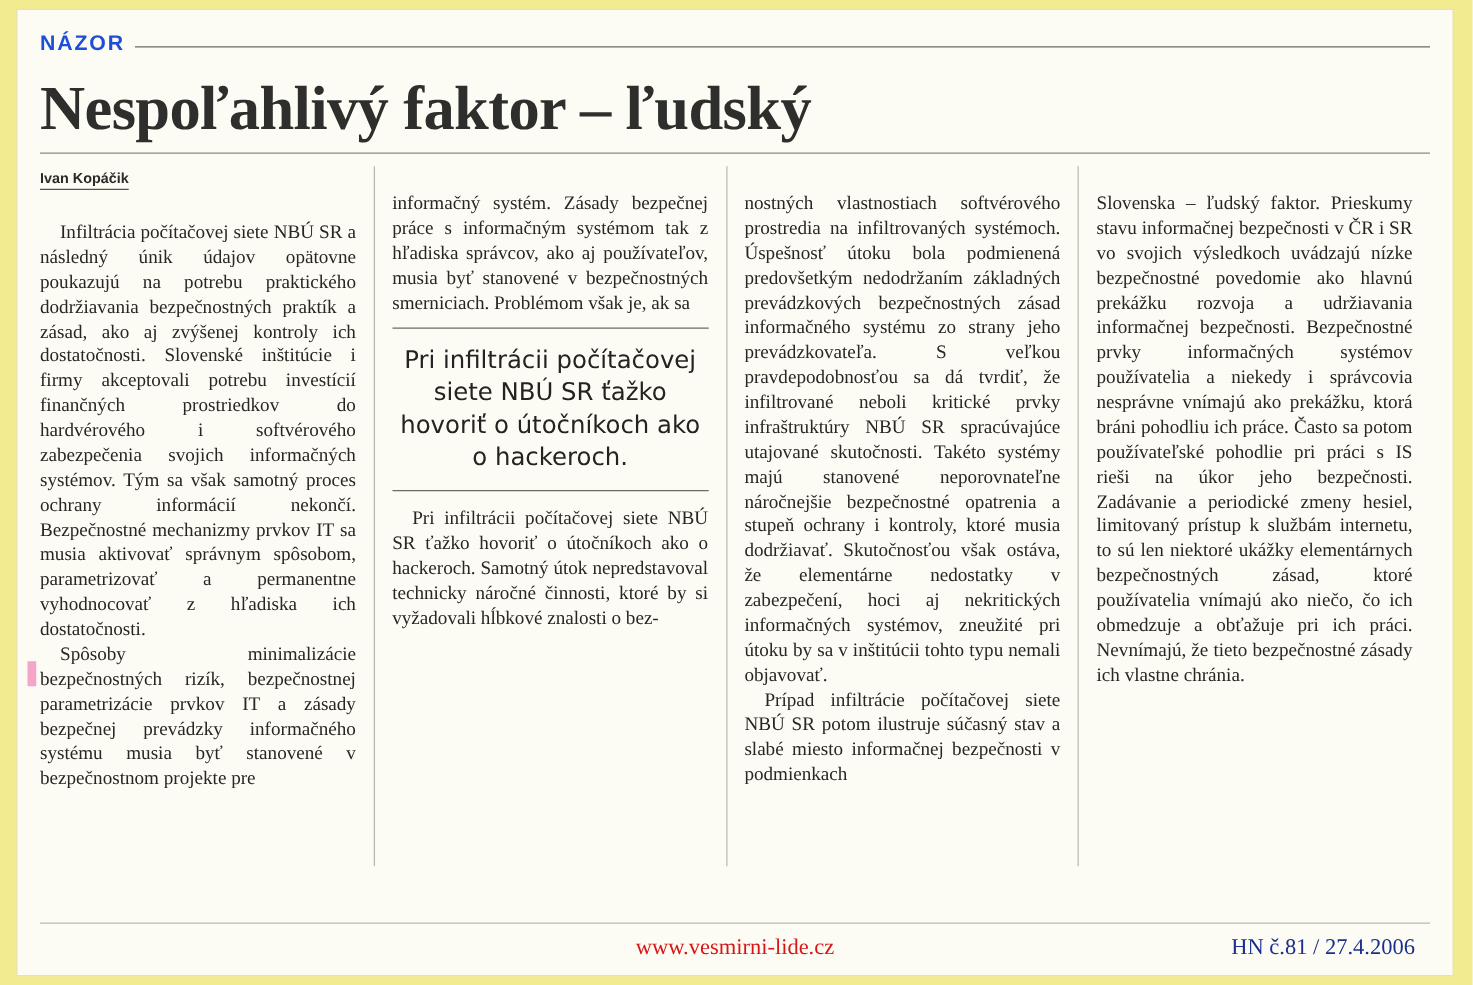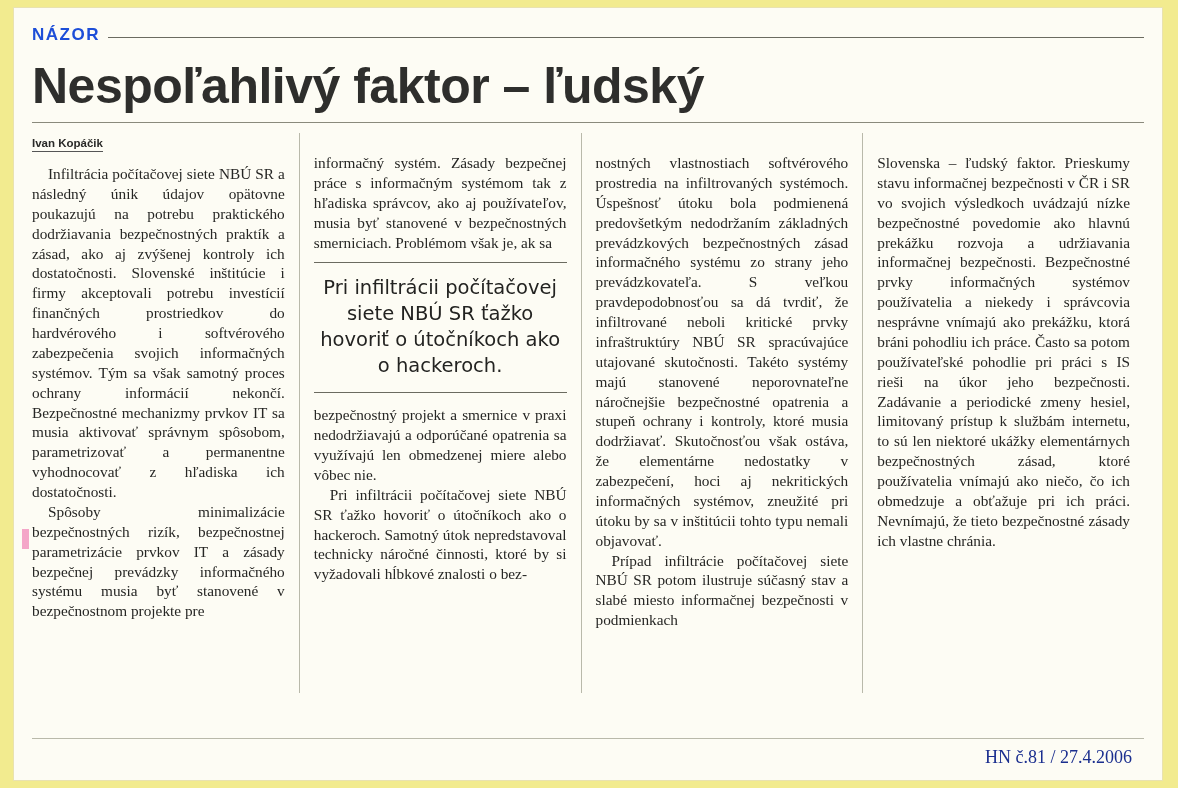--- a/index.html
+++ b/index.html
@@ -47,21 +47,21 @@
   }
   .kicker-rule {
     flex: 1;
     height: 1px;
     background: #6b6b60;
     margin-top: 4px;
   }
 
   
   .headline {
-    font-family: Liberation Sans, sans-serif;
+    font-family: Liberation Serif, serif;
     font-weight: bold;
     font-size: 50px;
     line-height: 1.04;
     color: #2e2e2c;
     letter-spacing: -0.5px;
     margin-top: 12px;
     margin-bottom: 10px;
   }
 
   .top-rule {
@@ -100,21 +100,21 @@
     margin-top: 0;
   }
   .byline {
     font-family: "Liberation Sans", sans-serif;
     font-size: 11.5px;
     font-weight: bold;
     color: #2a2a28;
     border-bottom: 1px solid #555;
     display: inline-block;
     padding-bottom: 2px;
-    margin-bottom: 12px;
+    margin-bottom: 24px;
   }
   .col-spacer-top {
     height: 20px;
   }
 
   
   .pullquote {
     margin: 10px 0 12px 0;
     border-top: 1px solid #6b6b60;
     border-bottom: 1px solid #6b6b60;
@@ -197,35 +197,35 @@
         <div class="margin-mark"></div>
         <div class="byline">Ivan Kopáčik</div>
         <p>Infiltrácia počítačovej siete NBÚ SR a následný únik údajov opätovne poukazujú na potrebu praktického dodržiavania bezpečnostných praktík a zásad, ako aj zvýšenej kontroly ich dostatočnosti. Slovenské inštitúcie i firmy akceptovali potrebu investícií finančných prostriedkov do hardvérového i softvérového zabezpečenia svojich informačných systémov. Tým sa však samotný proces ochrany informácií nekončí. Bezpečnostné mechanizmy prvkov IT sa musia aktivovať správnym spôsobom, parametrizovať a permanentne vyhodnocovať z hľadiska ich dostatočnosti.</p>
         <p>Spôsoby minimalizácie bezpečnostných rizík, bezpečnostnej parametrizácie prvkov IT a zásady bezpečnej prevádzky informačného systému musia byť stanovené v bezpečnostnom projekte pre</p>
       </div>
 
       <div class="col">
         <div class="col-spacer-top"></div>
         <p class="noindent">informačný systém. Zásady bezpečnej práce s informačným systémom tak z hľadiska správcov, ako aj používateľov, musia byť stanovené v bezpečnostných smerniciach. Problémom však je, ak sa</p>
         <div class="pullquote">Pri infiltrácii počítačovej siete NBÚ SR ťažko hovoriť o útočníkoch ako o hackeroch.</div>
-        <p class="noindent">bezpečnostný projekt a smernice v praxi nedodržiavajú a odporúčané opatrenia sa využívajú len obmedzenej miere alebo vôbec nie.</p>
         <p>Pri infiltrácii počítačovej siete NBÚ SR ťažko hovoriť o útočníkoch ako o hackeroch. Samotný útok nepredstavoval technicky náročné činnosti, ktoré by si vyžadovali hĺbkové znalosti o bez-</p>
       </div>
 
       <div class="col">
         <div class="col-spacer-top"></div>
         <p class="noindent">nostných vlastnostiach softvérového prostredia na infiltrovaných systémoch. Úspešnosť útoku bola podmienená predovšetkým nedodržaním základných prevádzkových bezpečnostných zásad informačného systému zo strany jeho prevádzkovateľa. S veľkou pravdepodobnosťou sa dá tvrdiť, že infiltrované neboli kritické prvky infraštruktúry NBÚ SR spracúvajúce utajované skutočnosti. Takéto systémy majú stanovené neporovnateľne náročnejšie bezpečnostné opatrenia a stupeň ochrany i kontroly, ktoré musia dodržiavať. Skutočnosťou však ostáva, že elementárne nedostatky v zabezpečení, hoci aj nekritických informačných systémov, zneužité pri útoku by sa v inštitúcii tohto typu nemali objavovať.</p>
         <p>Prípad infiltrácie počítačovej siete NBÚ SR potom ilustruje súčasný stav a slabé miesto informačnej bezpečnosti v podmienkach</p>
       </div>
 
       <div class="col">
         <div class="col-spacer-top"></div>
         <p class="noindent">Slovenska – ľudský faktor. Prieskumy stavu informačnej bezpečnosti v ČR i SR vo svojich výsledkoch uvádzajú nízke bezpečnostné povedomie ako hlavnú prekážku rozvoja a udržiavania informačnej bezpečnosti. Bezpečnostné prvky informačných systémov používatelia a niekedy i správcovia nesprávne vnímajú ako prekážku, ktorá bráni pohodliu ich práce. Často sa potom používateľské pohodlie pri práci s IS rieši na úkor jeho bezpečnosti. Zadávanie a periodické zmeny hesiel, limitovaný prístup k službám internetu, to sú len niektoré ukážky elementárnych bezpečnostných zásad, ktoré používatelia vnímajú ako niečo, čo ich obmedzuje a obťažuje pri ich práci. Nevnímajú, že tieto bezpečnostné zásady ich vlastne chránia.</p>
       </div>
 
     </div>
   </div>
 
   <div class="footer">
     <div class="footer-rule"></div>
+    <div class="footer-site">www.vesmirni-lide.cz</div>
     <div class="footer-issue">HN č.81 / 27.4.2006</div>
   </div>
 </div>
 
 </body></html>

